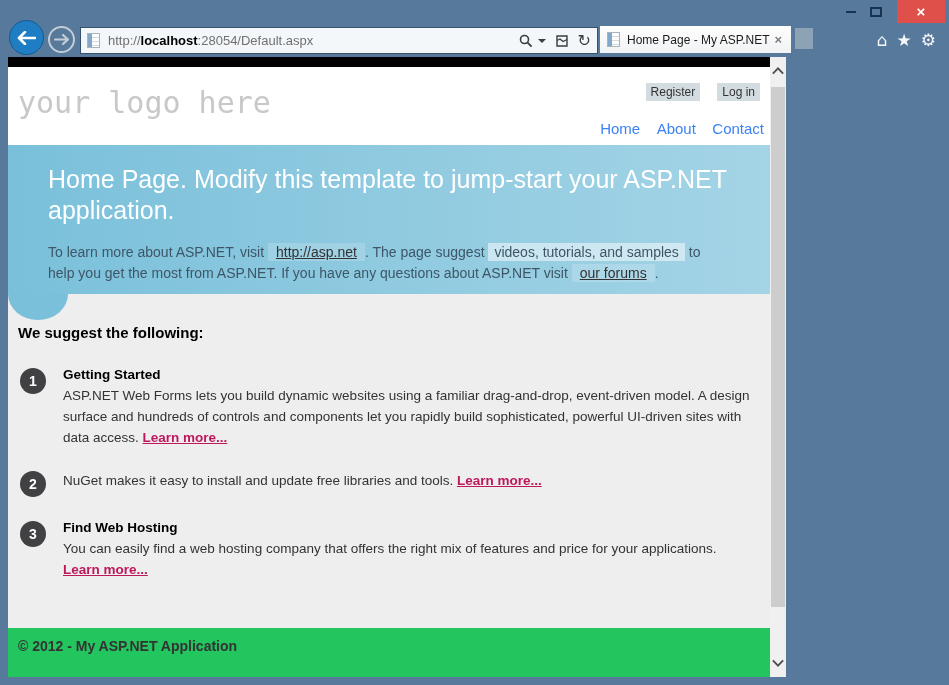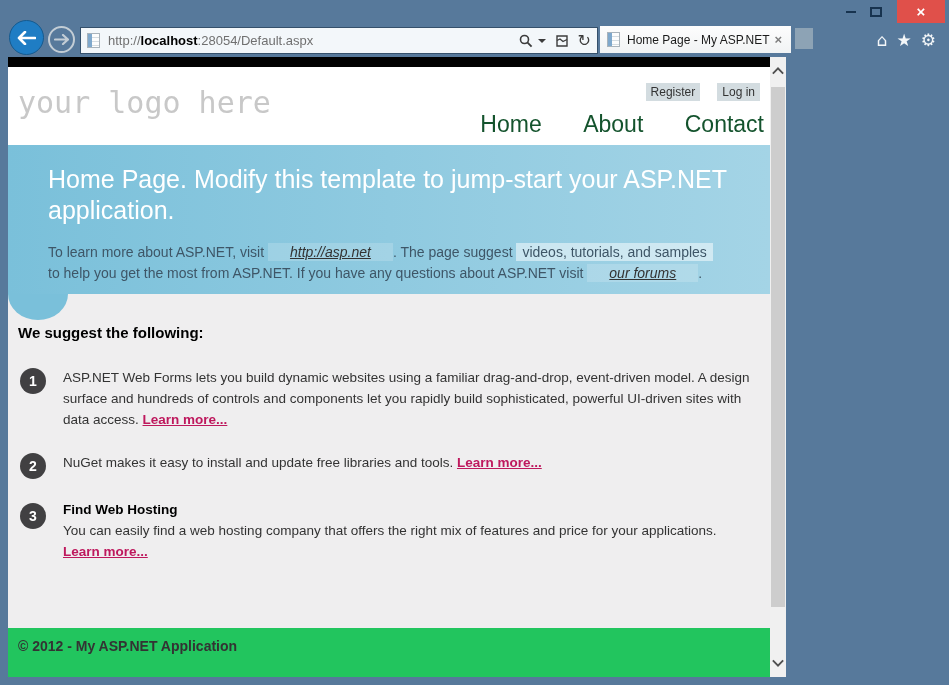--- a/index.html
+++ b/index.html
@@ -51,28 +51,28 @@
   .sb-thumb { position:absolute; left:1px; top:30px; width:14px; height:520px; background:#cdcdcd; }
 
   
   .body-top-border { height:10px; background:#010101; }
   .site-header { position:relative; height:78px; background:#ffffff; }
   .site-title { position:absolute; left:10px; top:18px; font-family:"DejaVu Sans Mono", monospace;
                 font-size:30px; color:#c8c8c8; text-decoration:none; }
   .auth { position:absolute; right:10px; top:16px; display:flex; gap:17px; }
   .auth a { font-size:12px; color:#333; text-decoration:none; background:#d3dce0; padding:2px 5px; }
   .main-nav { position:absolute; right:6px; bottom:7px; }
-  .main-nav a { font-size:23px; color:#14532d; text-decoration:none; margin-left:37px; }
+  .main-nav a { font-size:15px; color:#3b82f6; text-decoration:none; margin-left:12px; }
 
   .hero { position:relative; height:149px; background:linear-gradient(90deg,#7ac0da 0%,#a4d4e6 100%);
           padding:19px 40px 0; }
   .hero h1 { font-size:25px; line-height:1.25; font-weight:normal; color:#fff; }
   .hero h1 .h1-strong { font-weight:normal; }
   .hero p { margin-top:15px; font-size:14px; line-height:21px; color:#3e5667; padding-right:8px; }
-  .hero p a { color:#333; background:rgba(255,255,255,0.18); padding:1px 22px;font-style:italic; }
+  .hero p a { color:#333; background:rgba(255,255,255,0.18); padding:1px 8px; }
   .hero p mark { background:rgba(255,255,255,0.5); color:#3e5667; padding:1px 6px; }
 
   .main-content { position:relative; flex:1; background:#efeeef; padding:30px 10px 0 10px; }
   .hero-accent { position:absolute; top:0; left:0; width:60px; height:26px; background:#7ac0da;
                  border-radius:0 0 30px 30px / 0 0 26px 26px; }
   .suggest-heading { font-size:15px; font-weight:bold; color:#000; margin-bottom:26px; }
   ol.round { list-style:none; }
   ol.round li { position:relative; padding-left:45px; margin-bottom:22px; min-height:28px; }
   .num-circle { position:absolute; left:2px; top:1px; width:26px; height:26px; border-radius:50%;
                 background:#414042; color:#fff; font-size:14px; font-weight:bold;
@@ -169,20 +169,21 @@
         <h1><span class="h1-strong">Home Page.</span><span> Modify this template to jump-start your ASP.NET application.</span></h1>
         <p><span>To learn more about ASP.NET, visit </span><a href="#">http://asp.net</a><span>. The page suggest </span><mark>videos, tutorials, and samples</mark><span> to help you get the most from ASP.NET. If you have any questions about ASP.NET visit </span><a href="#">our forums</a><span>.</span></p>
       </div>
 
       <div class="main-content">
         <div class="hero-accent"></div>
         <h3 class="suggest-heading">We suggest the following:</h3>
         <ol class="round">
           <li>
             <span class="num-circle">1</span>
+            <div class="item-title">Getting Started</div>
             <div class="item-body"><span>ASP.NET Web Forms lets you build dynamic websites using a familiar drag-and-drop, event-driven model. A design surface and hundreds of controls and components let you rapidly build sophisticated, powerful UI-driven sites with data access. </span> <a href="#">Learn more...</a></div>
           </li>
           <li>
             <span class="num-circle">2</span>
             <div class="item-body"><span>NuGet makes it easy to install and update free libraries and tools. </span> <a href="#">Learn more...</a></div>
           </li>
           <li>
             <span class="num-circle">3</span>
             <div class="item-title">Find Web Hosting</div>
             <div class="item-body"><span>You can easily find a web hosting company that offers the right mix of features and price for your applications. </span> <a href="#">Learn more...</a></div>

